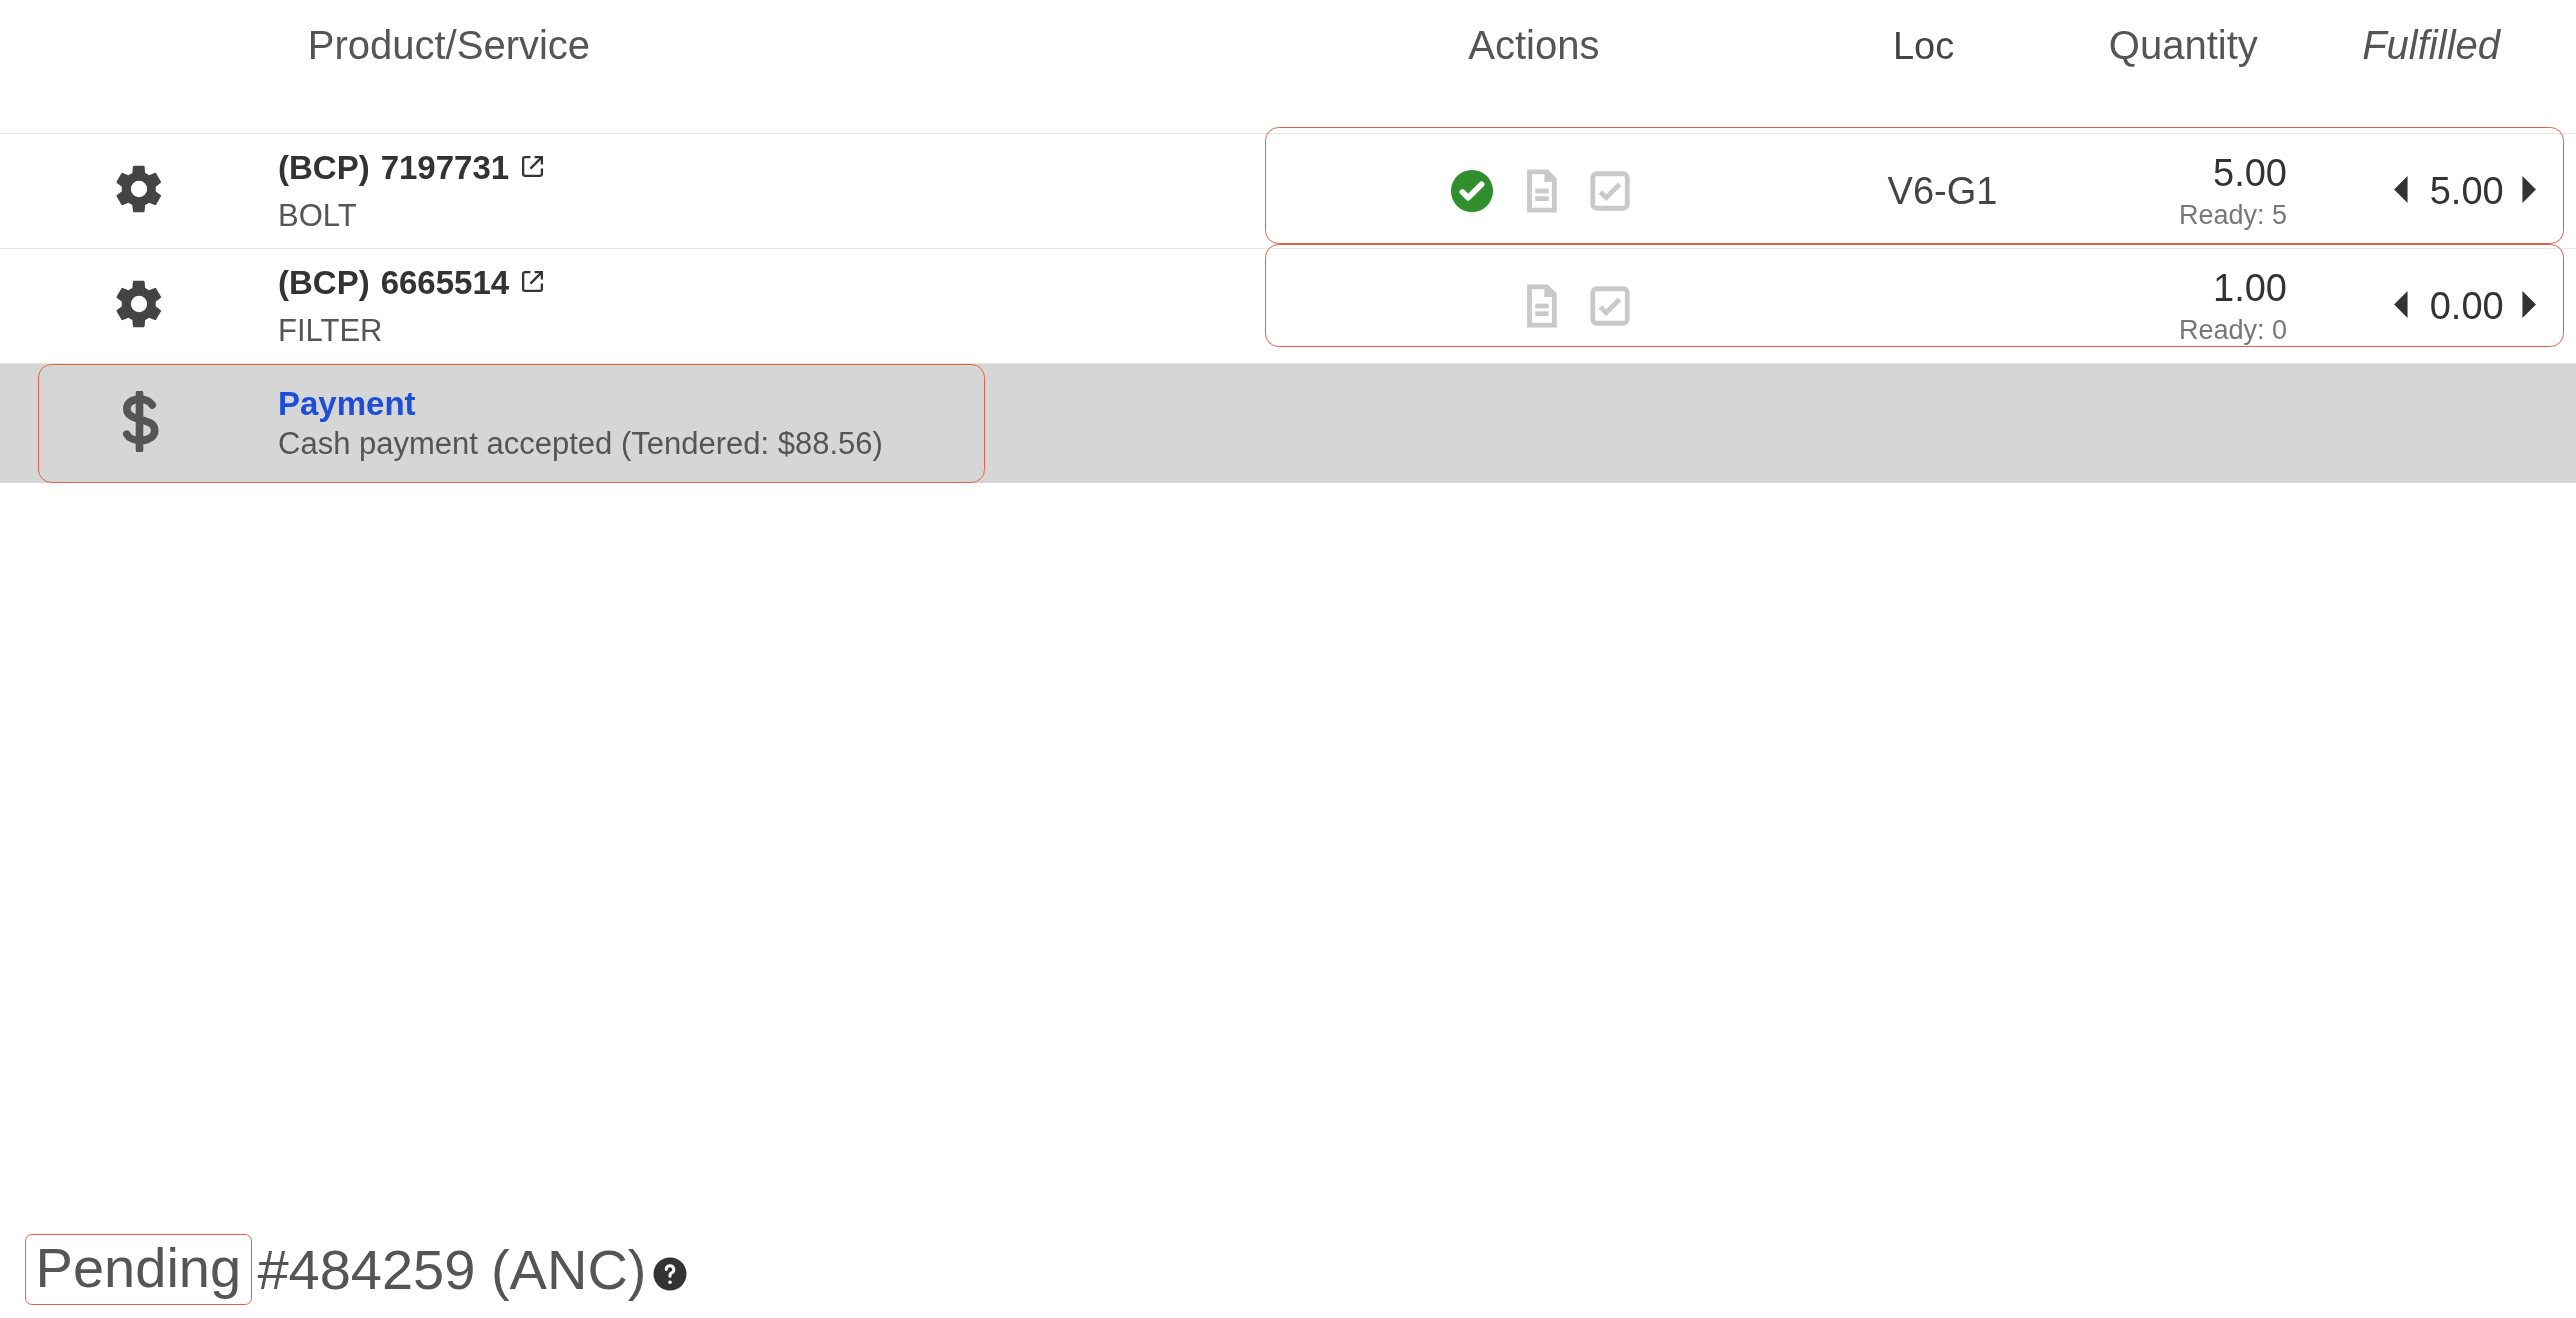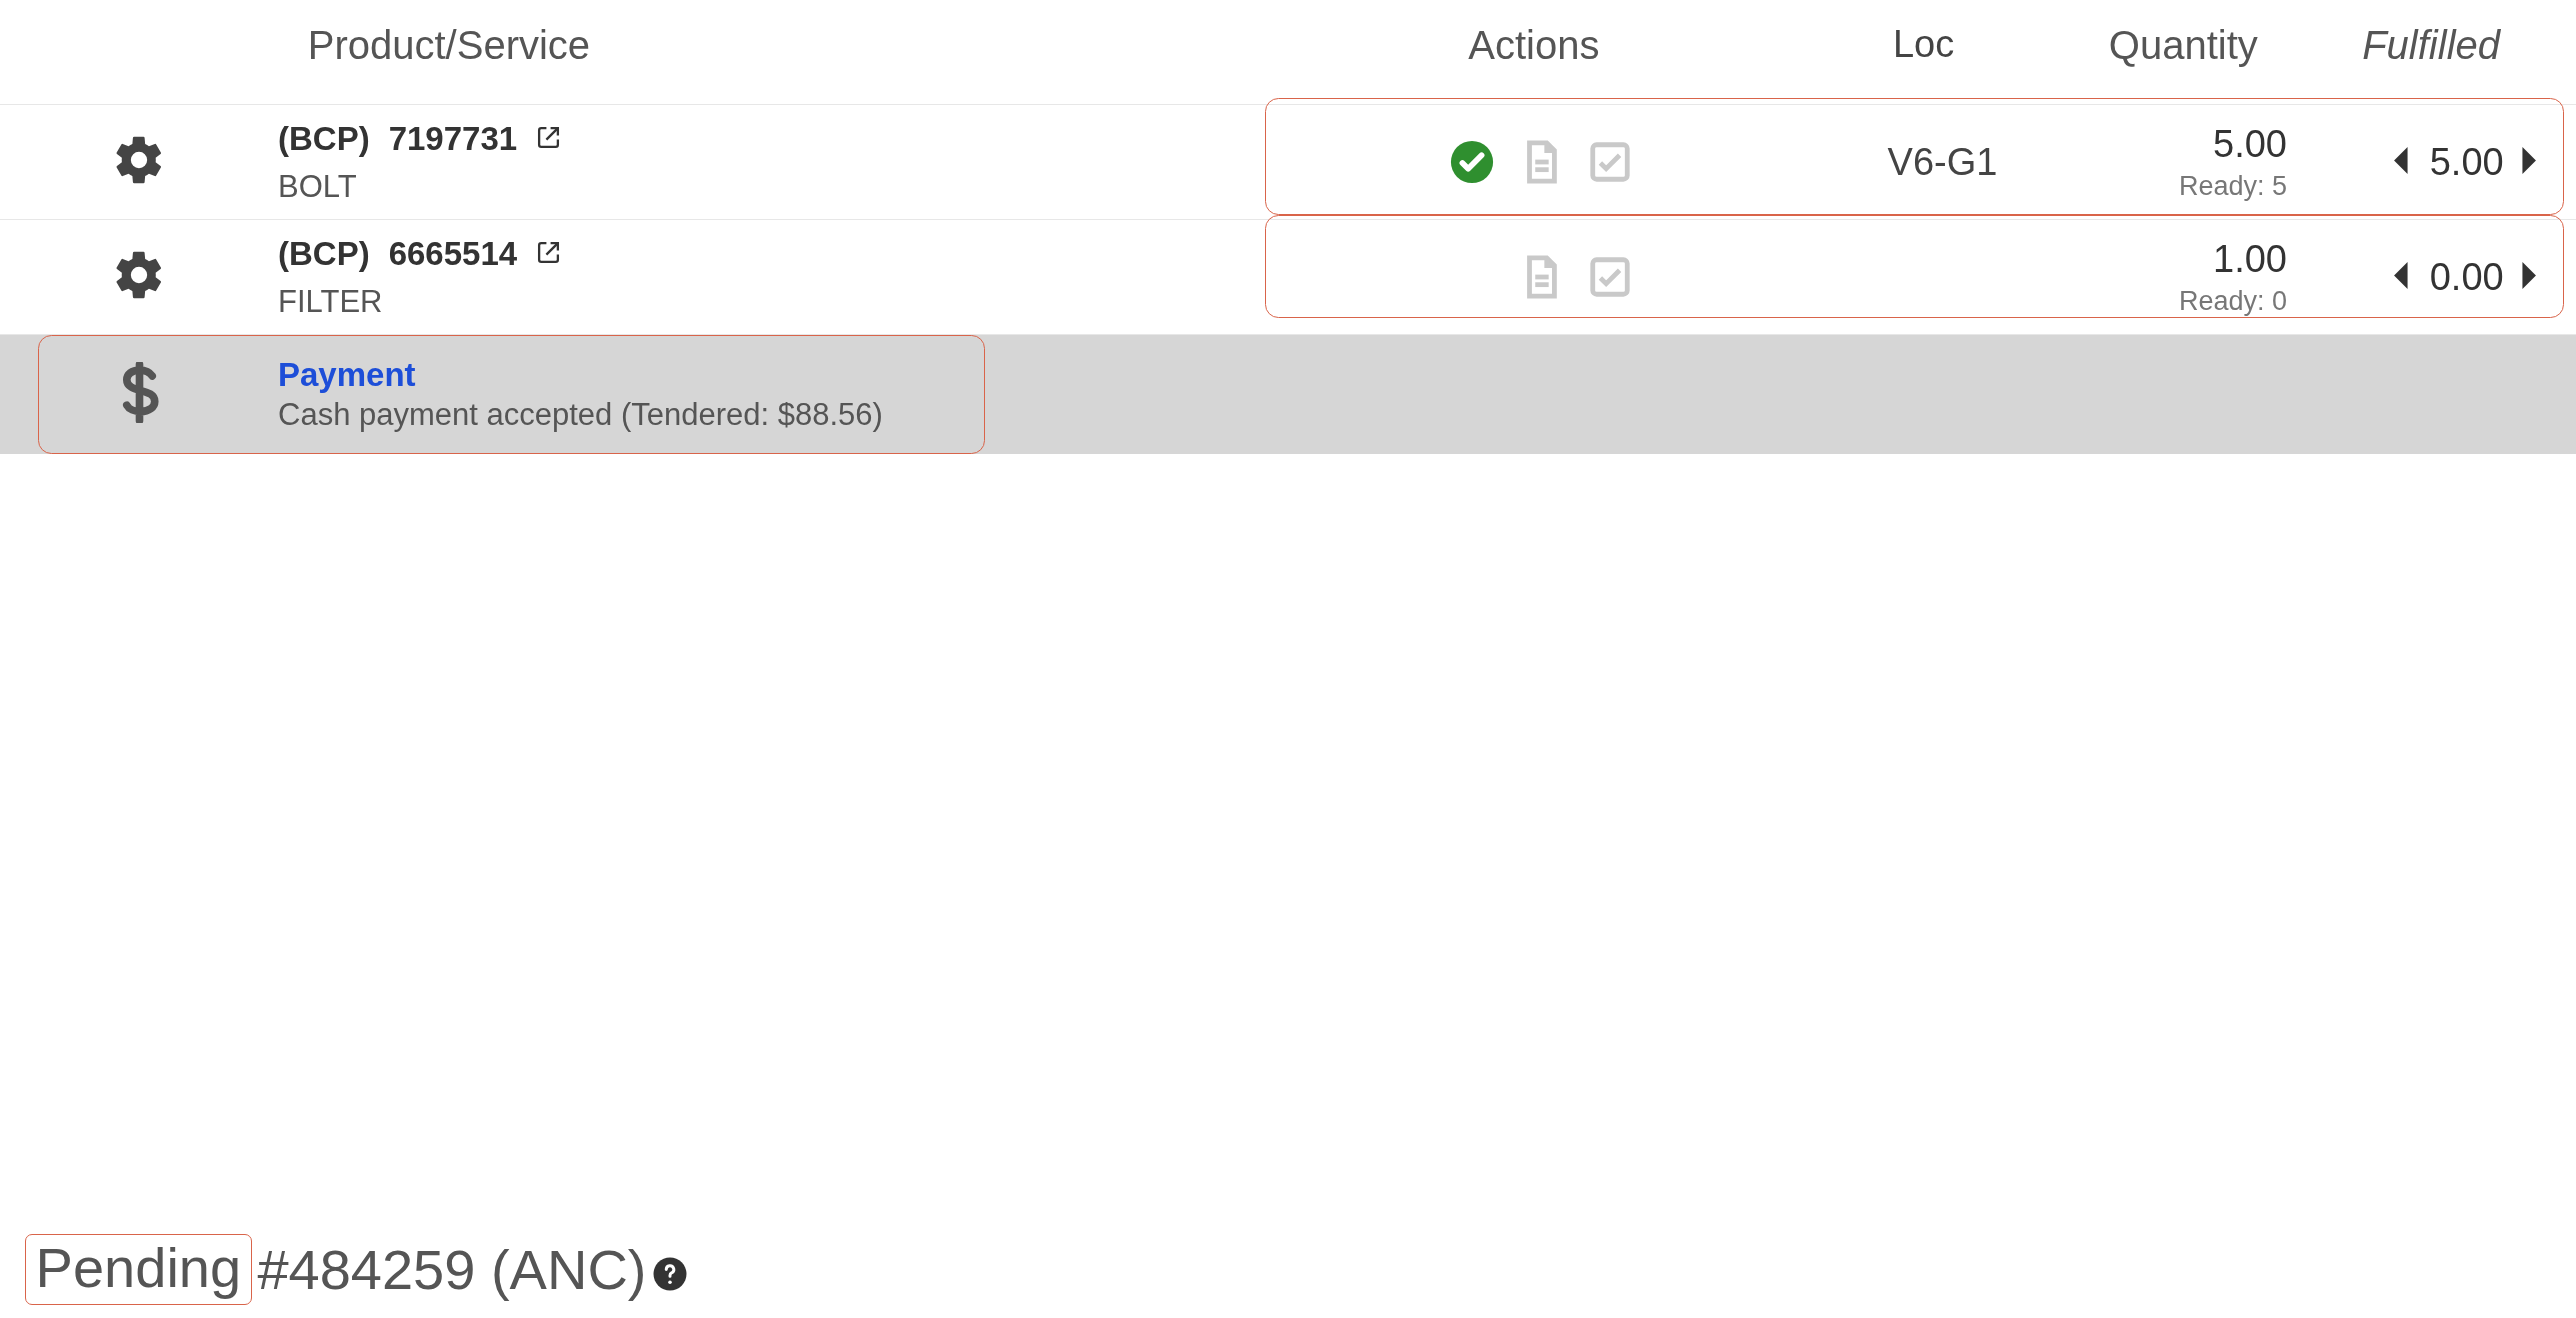--- a/index.html
+++ b/index.html
@@ -12,22 +12,22 @@
     width: 2576px;
   }
   .page {
     width: 2576px;
     padding: 0;
   }
 
   
   .hdr {
     display: flex;
-    align-items: flex-start;
-    padding: 23px 38px 36px 38px;
+    align-items: flex-end;
+    padding: 23px 38px 65px 38px;
     border-bottom: 1px solid #e7e7e7;
     font-size: 40px;
     color: #555;
   }
 
   .rows {
     border-top: none;
   }
   .row {
     display: flex;
@@ -57,21 +57,21 @@
   .hdr .col-prod { justify-content:flex-start; }
   .hdr .col-actions { justify-content:center; }
   .hdr .col-loc { justify-content:center; }
   .hdr .col-qty { justify-content:flex-end; }
   .hdr .col-ful { justify-content:flex-end;font-style:italic; }
 
   
   .gear svg { width: 56px; height: 56px; fill:#444; }
 
   
-  .sku-line { font-size: 33px; font-weight: 700; color:#333; display:flex; align-items:center; gap:19px; }
+  .sku-line { font-size: 33px; font-weight: 700; color:#333; display:flex; align-items:center; gap:11px; }
   .vendor-code { display:inline; }
   .sku-num { display:inline; }
   .ext-link svg { width:25px; height:25px; stroke:#333; fill:none; stroke-width:2.2; }
   .prod-name { font-size: 31px; color:#555; margin-top:11px; }
 
   
   .pay-title { font-size: 33px; font-weight:700; color:#1d4ed8; }
   .pay-sub   { font-size: 31px; color:#555; margin-top:3px; }
 
   

